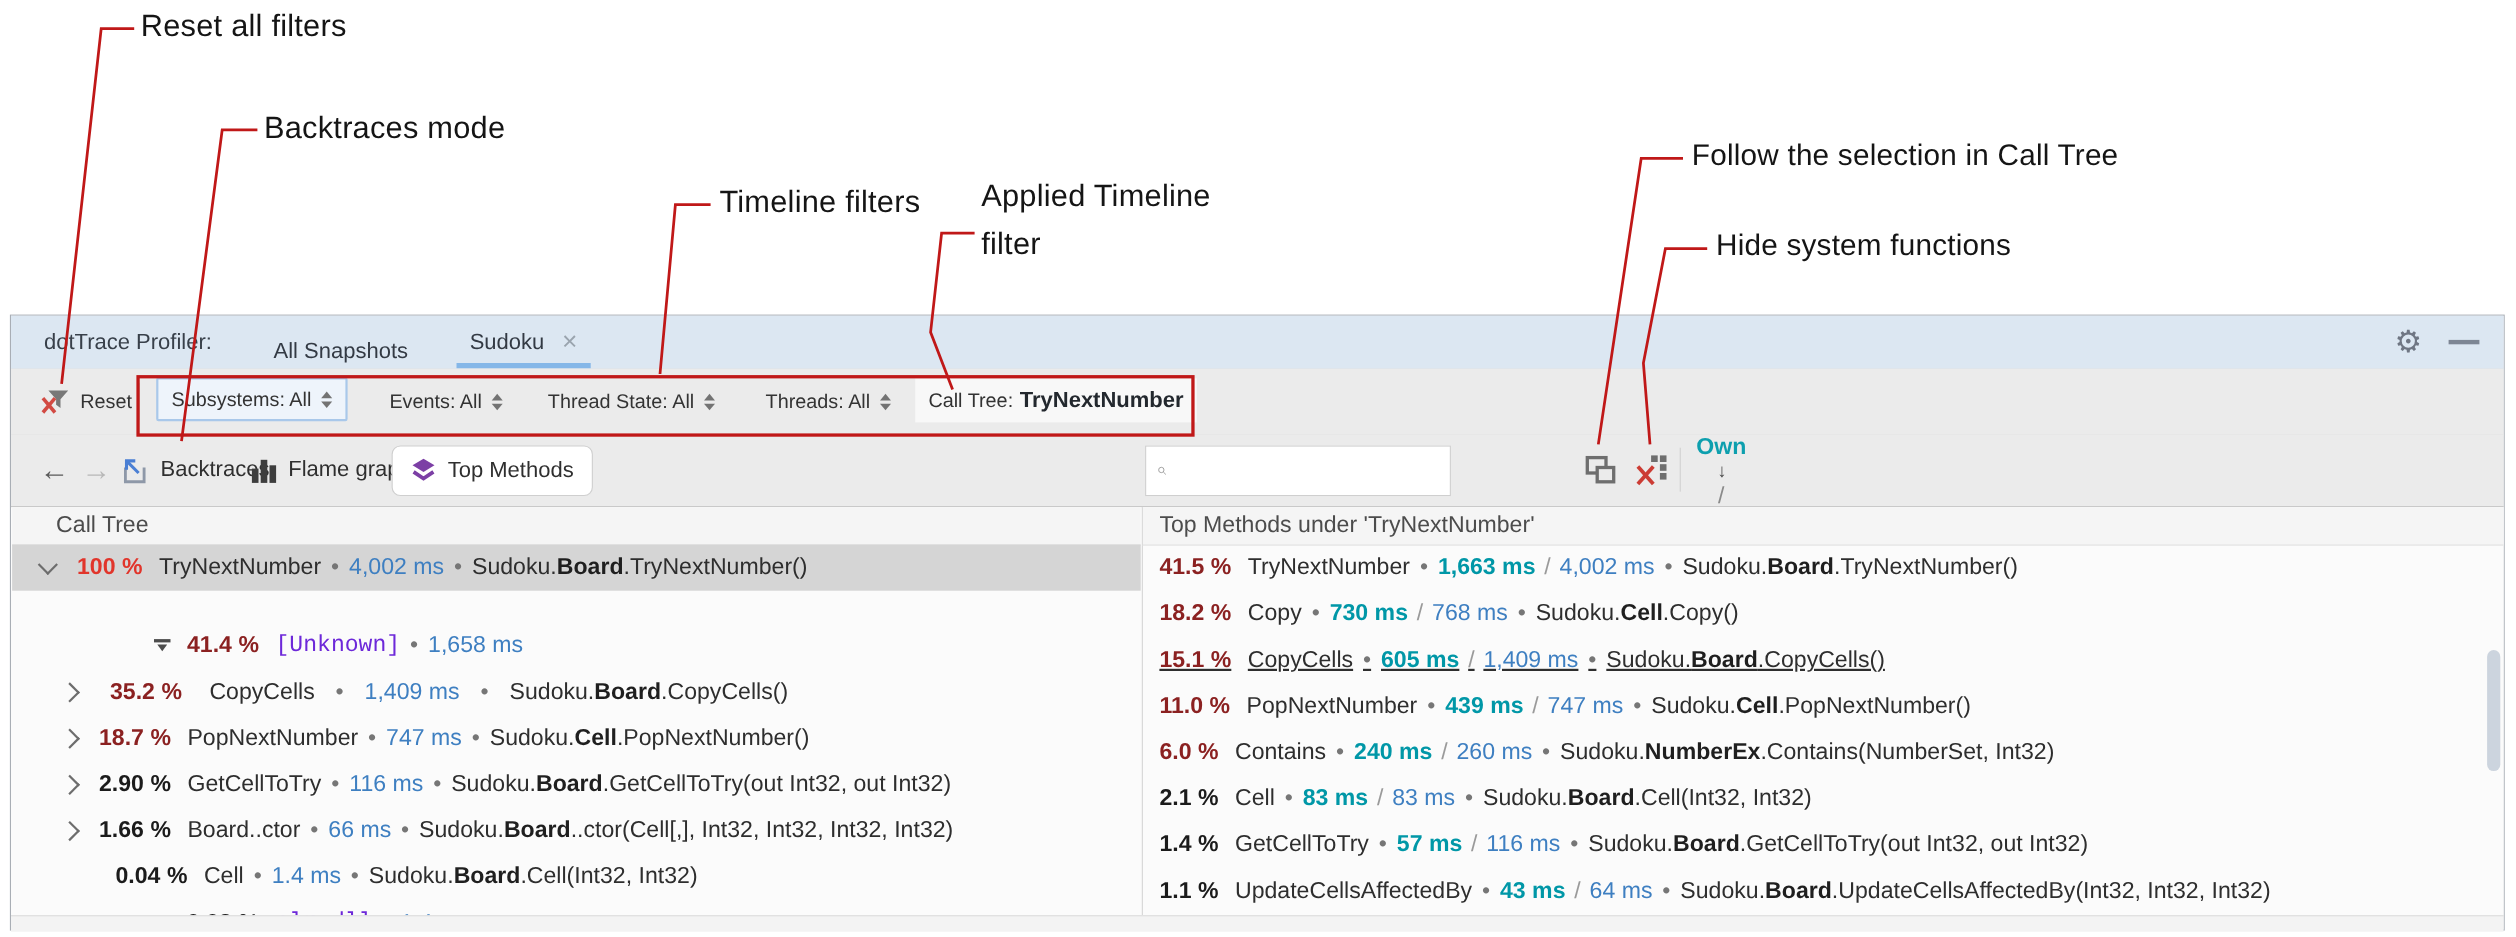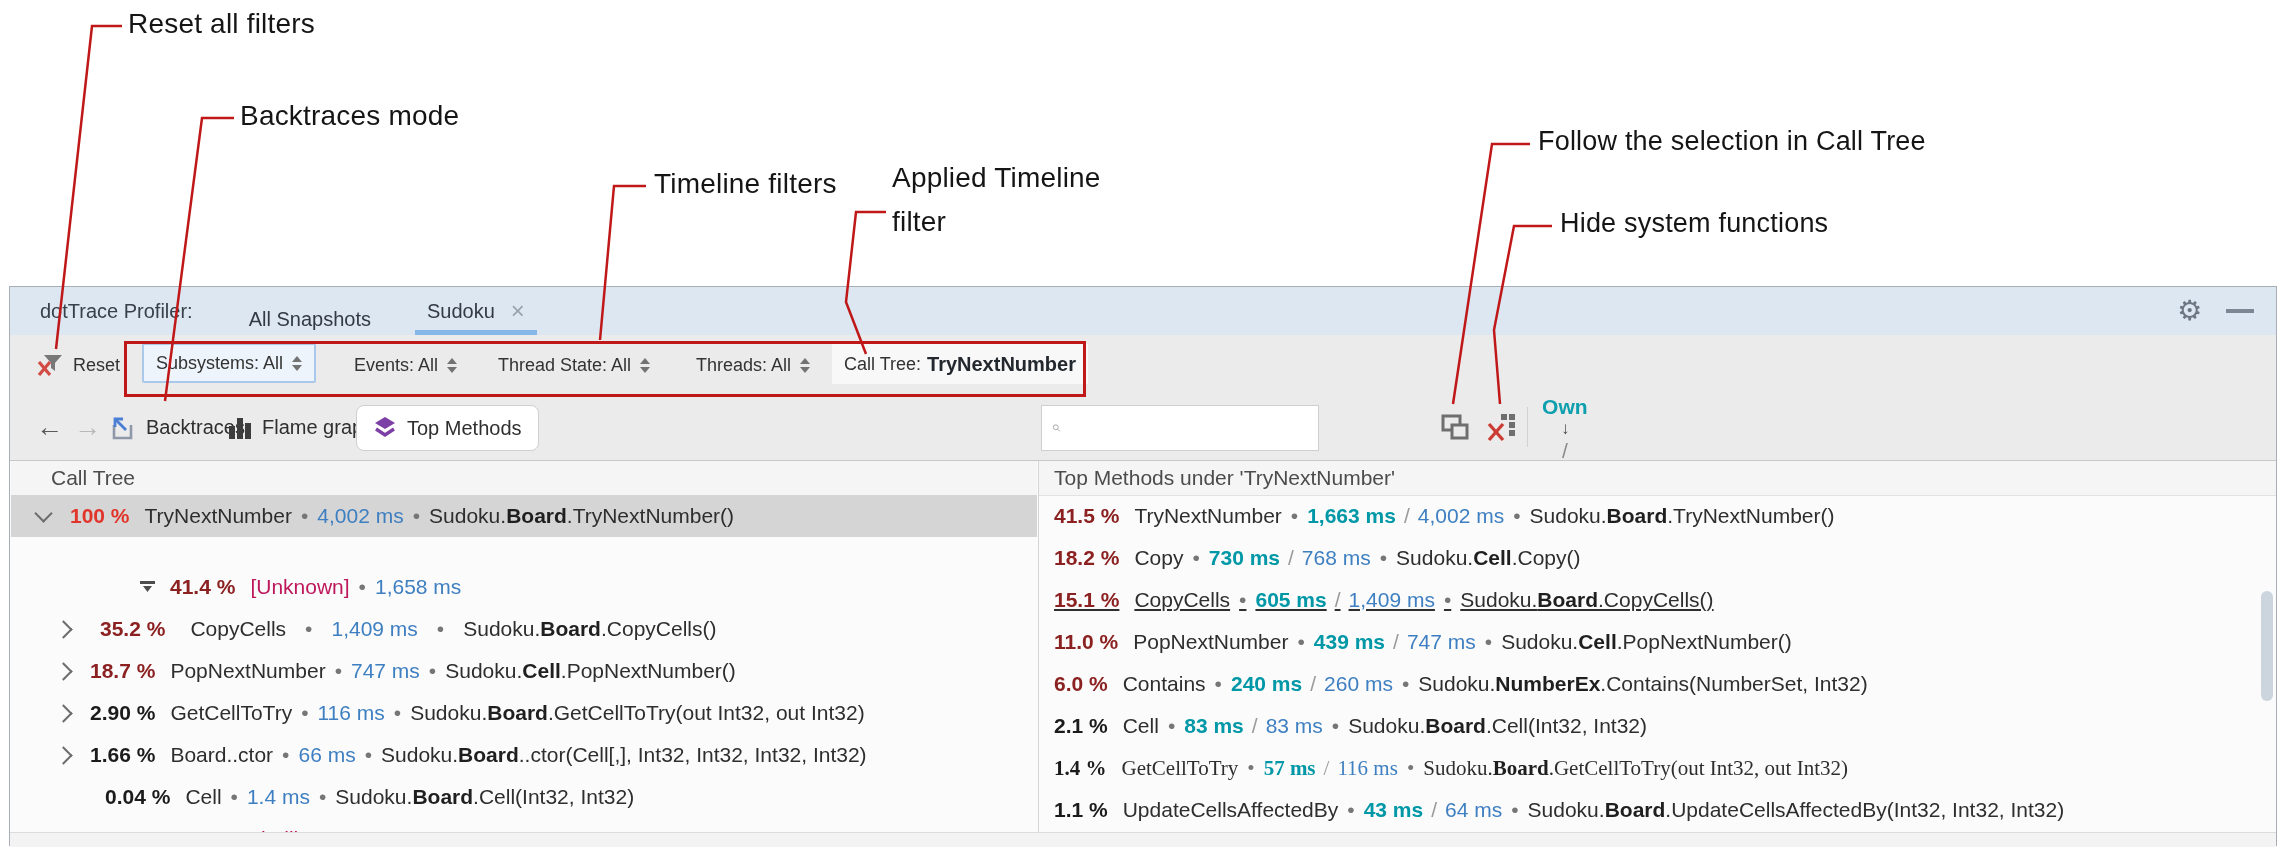--- a/index.html
+++ b/index.html
@@ -68,21 +68,21 @@
   .panel-left .panel-head{padding-left:40px;}
   .panel-right .panel-head{padding-left:15px;}
   .rows{position:absolute;left:0;right:0;top:34px;text-align:right;}
   .row{height:42px;display:flex;align-items:center;font-size:21px;white-space:nowrap;overflow:hidden;}
   .row.sel{background:#d5d5d5;}
   .pct{font-weight:700;margin-right:15px;flex:none;}
   .pct.red{color:#e1352b;}
   .pct.maroon{color:#8b2121;}
   .pct.black{color:#1b1b1b;}
   .nm{color:#2e2e2e;}
-  .gray{color:#be185d;}
+  .gray{color:#6d28d9;font-family:Liberation Mono, monospace;}
   .dot{color:#767676;margin:0 9px;}
   .time{color:#3e7fc1;}
   .own{color:#0097a7;font-weight:700;}
   .sl{color:#9a9a9a;margin:0 8px;}
   .sig{color:#2e2e2e;}
   .sig b{color:#1f1f1f;}
   .chev{display:inline-block;width:11px;height:11px;border-right:2.5px solid #6d6d6d;border-bottom:2.5px solid #6d6d6d;
         flex:none;margin-right:20px;}
   .chev.open{transform:rotate(45deg);margin-top:-6px;}
   .chev.closed{transform:rotate(-45deg);}
@@ -397,21 +397,21 @@
           <span class="pct black">2.1 %</span>
           <span class="nm">Cell</span>
           <span class="dot">•</span>
           <span class="own">83 ms</span>
           <span class="sl">/</span>
           <span class="time">83 ms</span>
           <span class="dot">•</span>
           <span class="sig"><span>Sudoku.</span><b>Board</b><span>.Cell(Int32, Int32)</span></span>
         </div>
 
-        <div class="row" style="padding-left:15px;font-family:Liberation Serif, serif;">
+        <div class="row" style="padding-left:15px;">
           <span class="pct black">1.4 %</span>
           <span class="nm">GetCellToTry</span>
           <span class="dot">•</span>
           <span class="own">57 ms</span>
           <span class="sl">/</span>
           <span class="time">116 ms</span>
           <span class="dot">•</span>
           <span class="sig"><span>Sudoku.</span><b>Board</b><span>.GetCellToTry(out Int32, out Int32)</span></span>
         </div>
 

